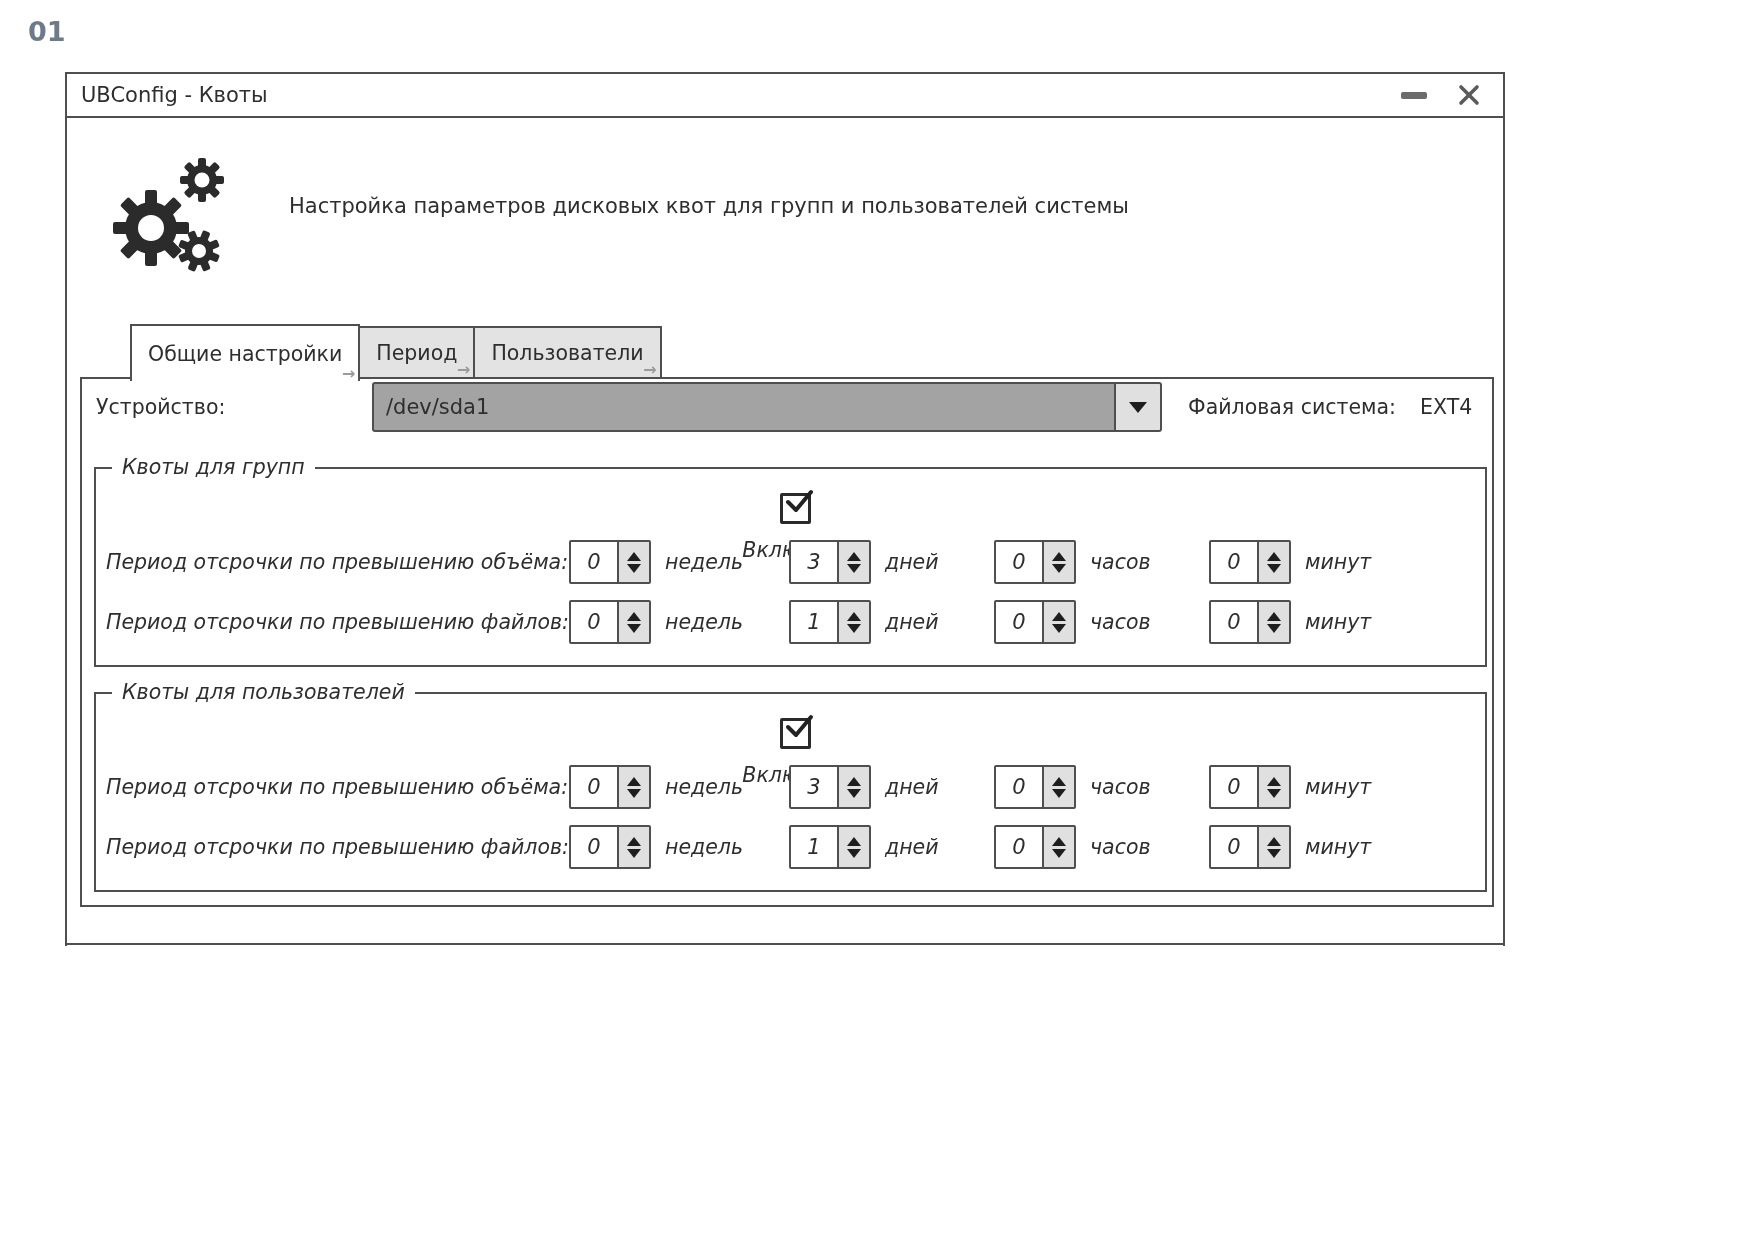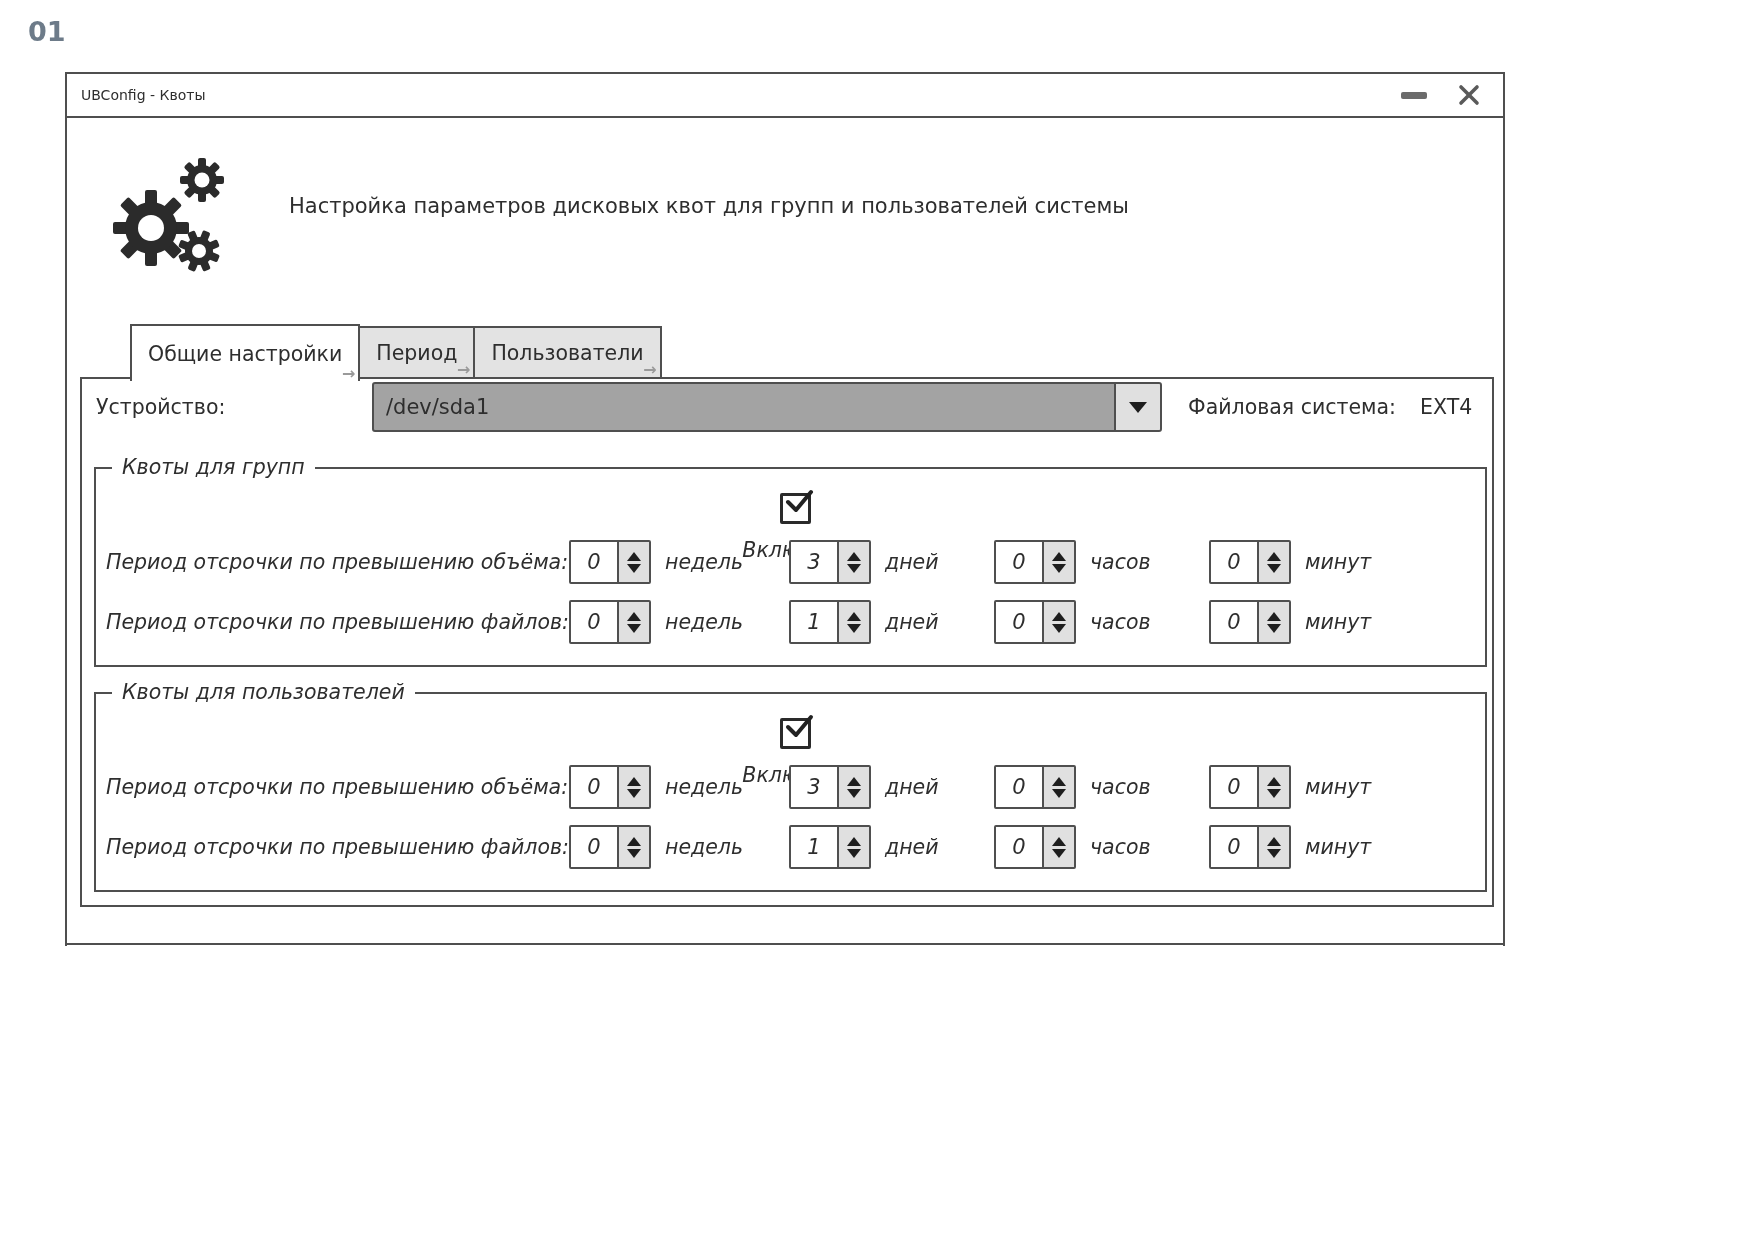--- a/index.html
+++ b/index.html
@@ -5,21 +5,21 @@
   html,body{margin:0;padding:0;background:#fff;}
   .page{position:relative;width:1753px;height:946px;background:#ffffff;
         font-family:"DejaVu Sans",sans-serif;color:#2e2e2e;overflow:hidden;}
   .slide-number{position:absolute;left:28px;top:16px;font-size:27px;font-weight:bold;color:#6d7b89;}
 
   .window{position:absolute;left:65px;top:72px;width:1440px;height:925px;
           border:2px solid #4f4f4f;background:#fff;box-sizing:border-box;}
 
   .titlebar{height:44px;border-bottom:2px solid #4f4f4f;display:flex;align-items:center;
             justify-content:space-between;padding:0 22px 0 14px;box-sizing:border-box;}
-  .title{font-size:14px;}
+  .title{font-size:21px;}
   .controls{display:flex;align-items:center;gap:30px;}
   .min-btn{display:flex;align-items:center;cursor:pointer;}
   .min-glyph{width:26px;height:7px;background:#6b6b6b;border-radius:2px;display:inline-block;}
   .close-btn{display:flex;align-items:center;cursor:pointer;}
 
   .gears{position:absolute;left:42px;top:74px;width:140px;height:128px;}
   .desc{position:absolute;left:222px;top:120px;font-size:21px;white-space:nowrap;}
 
   .tabs{position:absolute;left:50px;top:250px;display:flex;align-items:center;z-index:3;padding-left:13px;}
   .tab{height:53px;box-sizing:border-box;border:2px solid #4f4f4f;background:#e3e3e3;

